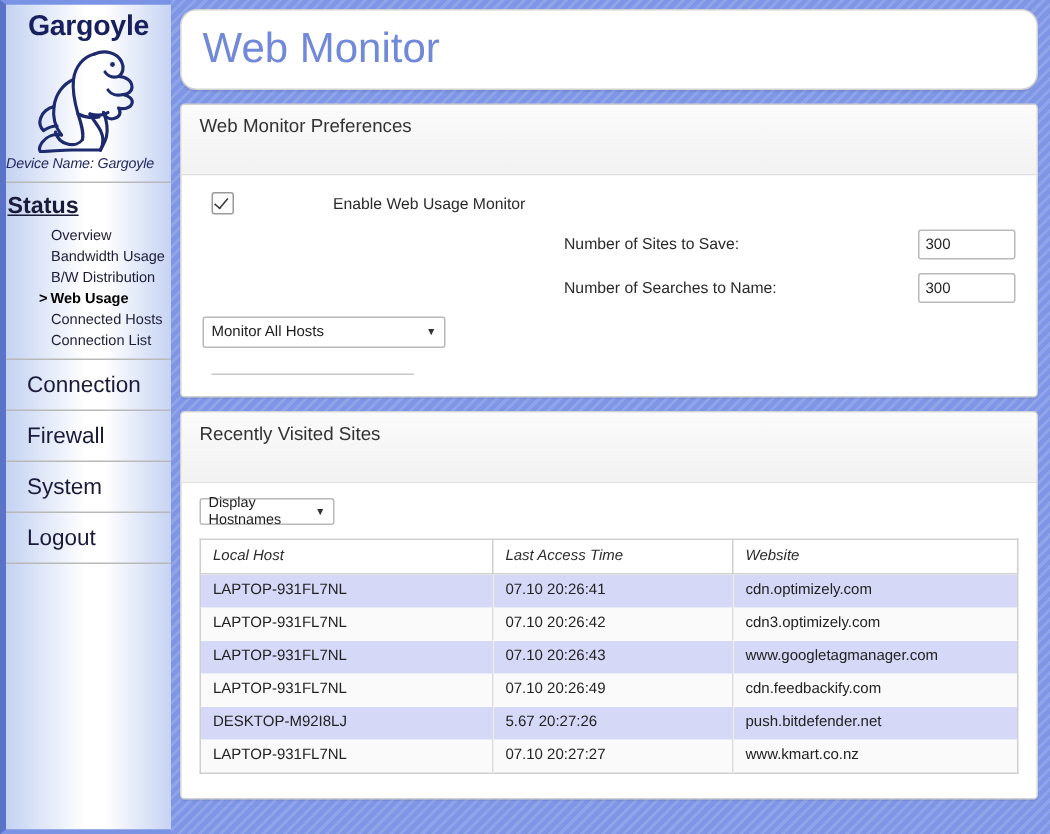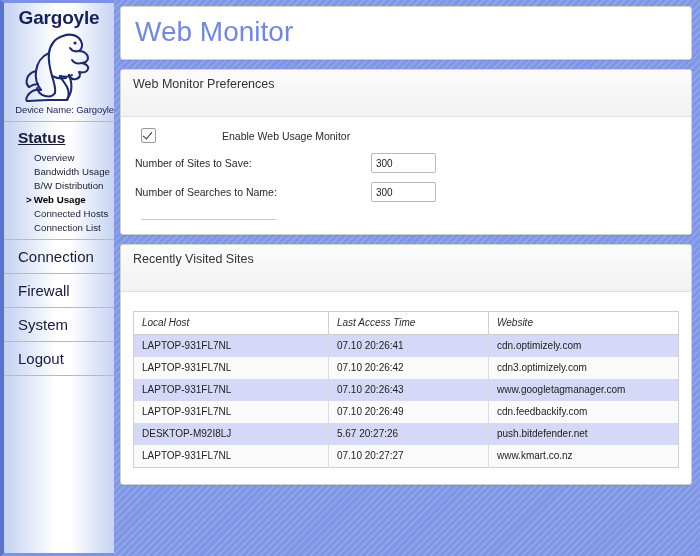--- a/index.html
+++ b/index.html
@@ -61,36 +61,37 @@
     letter-spacing: -0.2px;
     line-height: 20px;
   }
   .gargoyle-logo {
     display: block;
     margin: 2px auto 0 auto;
   }
   .device-name {
     font-size: 9.5px;
     color: #22275e;
-    text-align: right;
+    text-align: left;
     padding: 2px 0 6px 0;
     letter-spacing: -0.1px;
+    font-style: italic;
   }
   .nav-sep {
     height: 1px;
     background: #b9b9b9;
     margin: 0;
   }
   .nav-section {
     padding: 6px 0 5px 0;
   }
   .nav-section-title {
     font-size: 15px;
     color: #1a1a3a;
-    padding-left: 14px;
+    padding-left: 1px;
     line-height: 19px;
   }
   .nav-section-title.current {
     font-weight: bold;
     text-decoration: underline;
     font-size: 15.5px;
   }
   .nav-sub {
     list-style: none;
     margin: 3px 0 0 0;
@@ -130,20 +131,21 @@
     overflow: hidden;
   }
   .panel {
     background: #ffffff;
     border: 1px solid #d2d2d2;
     border-radius: 3px;
     box-shadow: 0 1px 1px rgba(0,0,0,0.08);
   }
   #page-title-panel {
     padding: 9px 2px 11px 14px;
+    border-radius: 11px;
   }
   #page-title {
     font-size: 28px;
     color: #7289d9;
     line-height: 32px;
     font-weight: normal;
     margin: 0;
   }
   .panel-head {
     background: linear-gradient(to bottom, #fbfbfb 0%, #f2f2f2 100%);
@@ -186,20 +188,21 @@
   }
   .chk-label {
     font-size: 10.5px;
     color: #2a2a2a;
     margin-left: 40px;
   }
   .field-row {
     display: flex;
     align-items: center;
     margin-bottom: 9px;
+    justify-content: flex-end;
   }
   .field-label {
     font-size: 10.5px;
     color: #2a2a2a;
     width: 236px;
     flex: 0 0 236px;
   }
   .field-input {
     width: 55px;
     height: 16px;
@@ -397,31 +400,39 @@
         <div class="field-row">
           <span class="field-label">Number of Sites to Save:</span>
           <input class="field-input" type="text" value="300" style="">
         </div>
 
         <div class="field-row">
           <span class="field-label">Number of Searches to Name:</span>
           <input class="field-input" type="text" value="300" style="">
         </div>
 
+        <div class="select-box">
+          <span>Monitor All Hosts</span>
+          <span class="sel-caret">▼</span>
+        </div>
 
         <div class="hrule"></div>
 
 
       </div>
     </div>
 
     <div class="panel" id="visited-panel">
       <div class="panel-head">Recently Visited Sites</div>
       <div class="panel-body">
 
+        <div class="select-box small">
+          <span>Display Hostnames</span>
+          <span class="sel-caret">▼</span>
+        </div>
 
         <table class="data-table">
           <thead>
             <tr>
               <th class="col-host">Local Host</th>
               <th class="col-time">Last Access Time</th>
               <th class="col-site">Website</th>
             </tr>
           </thead>
           <tbody>

